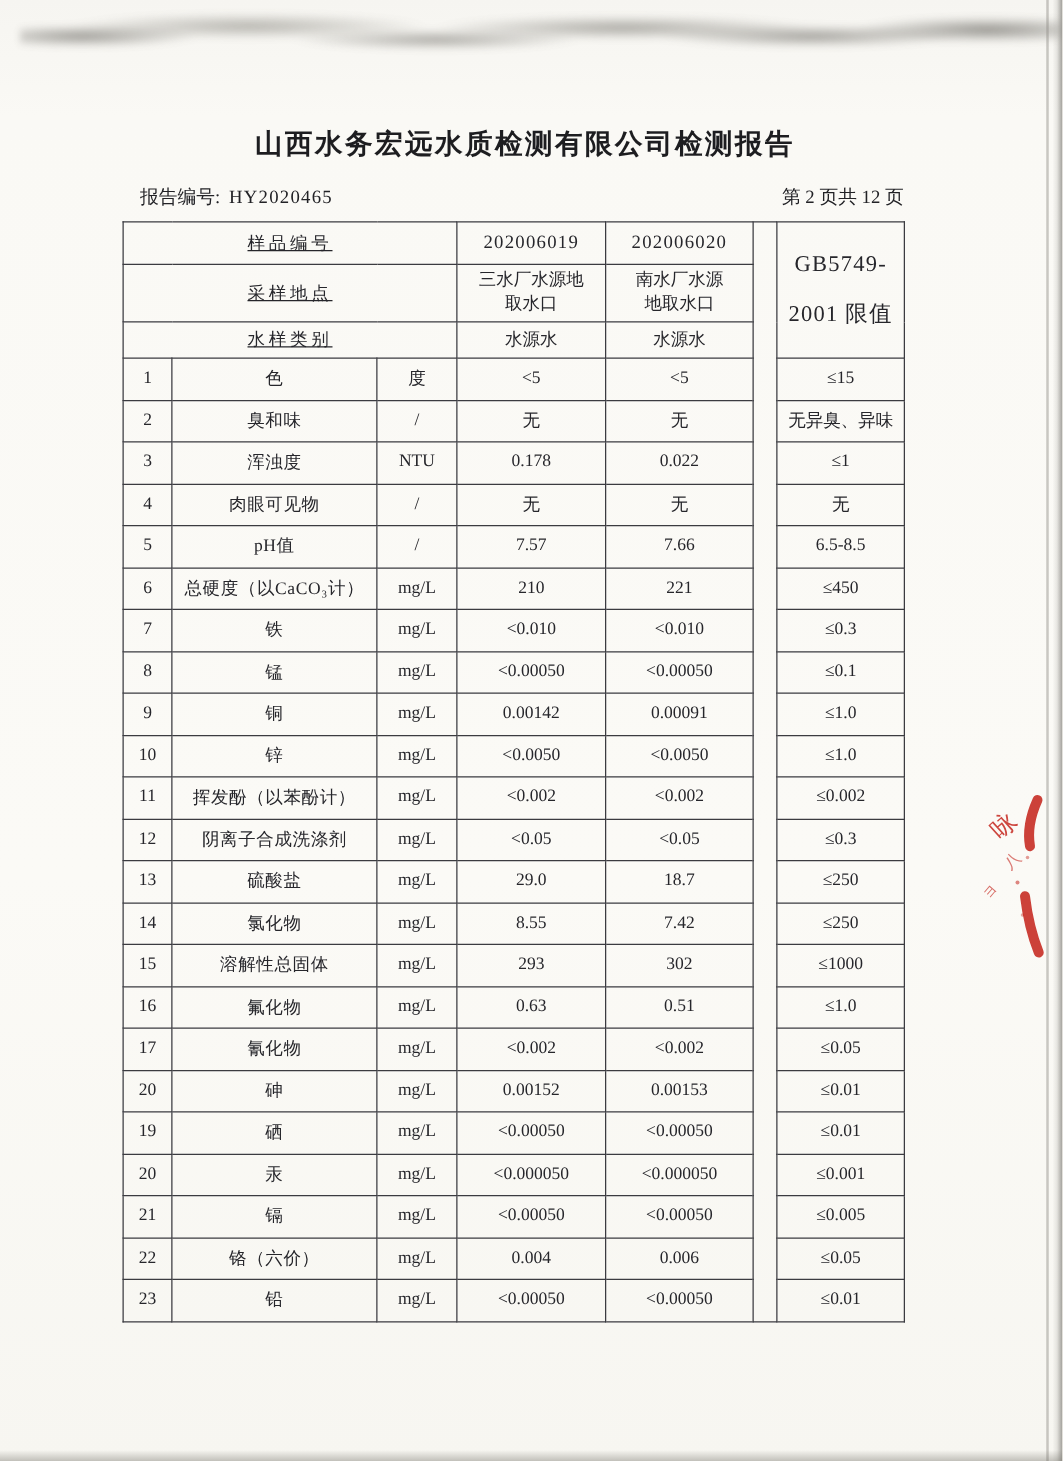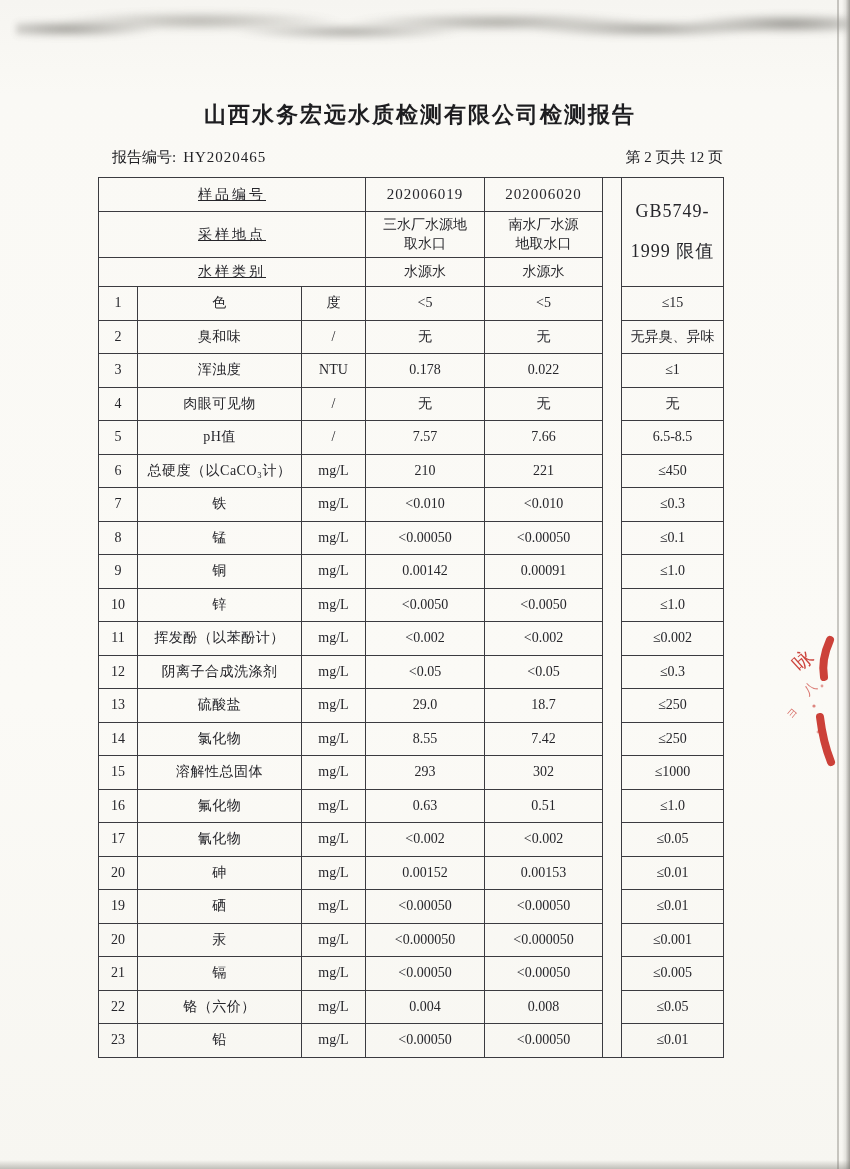--- a/index.html
+++ b/index.html
@@ -106,21 +106,21 @@
         <col style="width:102px">
     </colgroup>
     <tbody id="table-body">
       <tr class="h-a">
         <td colspan="3" class="group-label">样品编号</td>
         <td class="sample-id">202006019</td>
         <td class="sample-id">202006020</td>
         <td class="spacer" rowspan="26"></td>
         <td class="limit-header" rowspan="3">
           <div class="gb-line1">GB5749-</div>
-          <div>1999 限值</div>
+          <div>2001 限值</div>
         </td>
       </tr>
       <tr class="h-b">
         <td colspan="3" class="group-label">采样地点</td>
         <td class="loc">三水厂水源地
 取水口</td>
         <td class="loc">南水厂水源
 地取水口</td>
       </tr>
       <tr class="h-c">
@@ -294,21 +294,21 @@
           <td>mg/L</td>
           <td>&lt;0.00050</td>
           <td>&lt;0.00050</td>
           <td class="limit-cell">≤0.005</td>
         </tr>
         <tr class="body-row">
           <td>22</td>
           <td class="item-cell">铬（六价）</td>
           <td>mg/L</td>
           <td>0.004</td>
-          <td>0.008</td>
+          <td>0.006</td>
           <td class="limit-cell">≤0.05</td>
         </tr>
         <tr class="body-row">
           <td>23</td>
           <td class="item-cell">铅</td>
           <td>mg/L</td>
           <td>&lt;0.00050</td>
           <td>&lt;0.00050</td>
           <td class="limit-cell">≤0.01</td>
         </tr>

